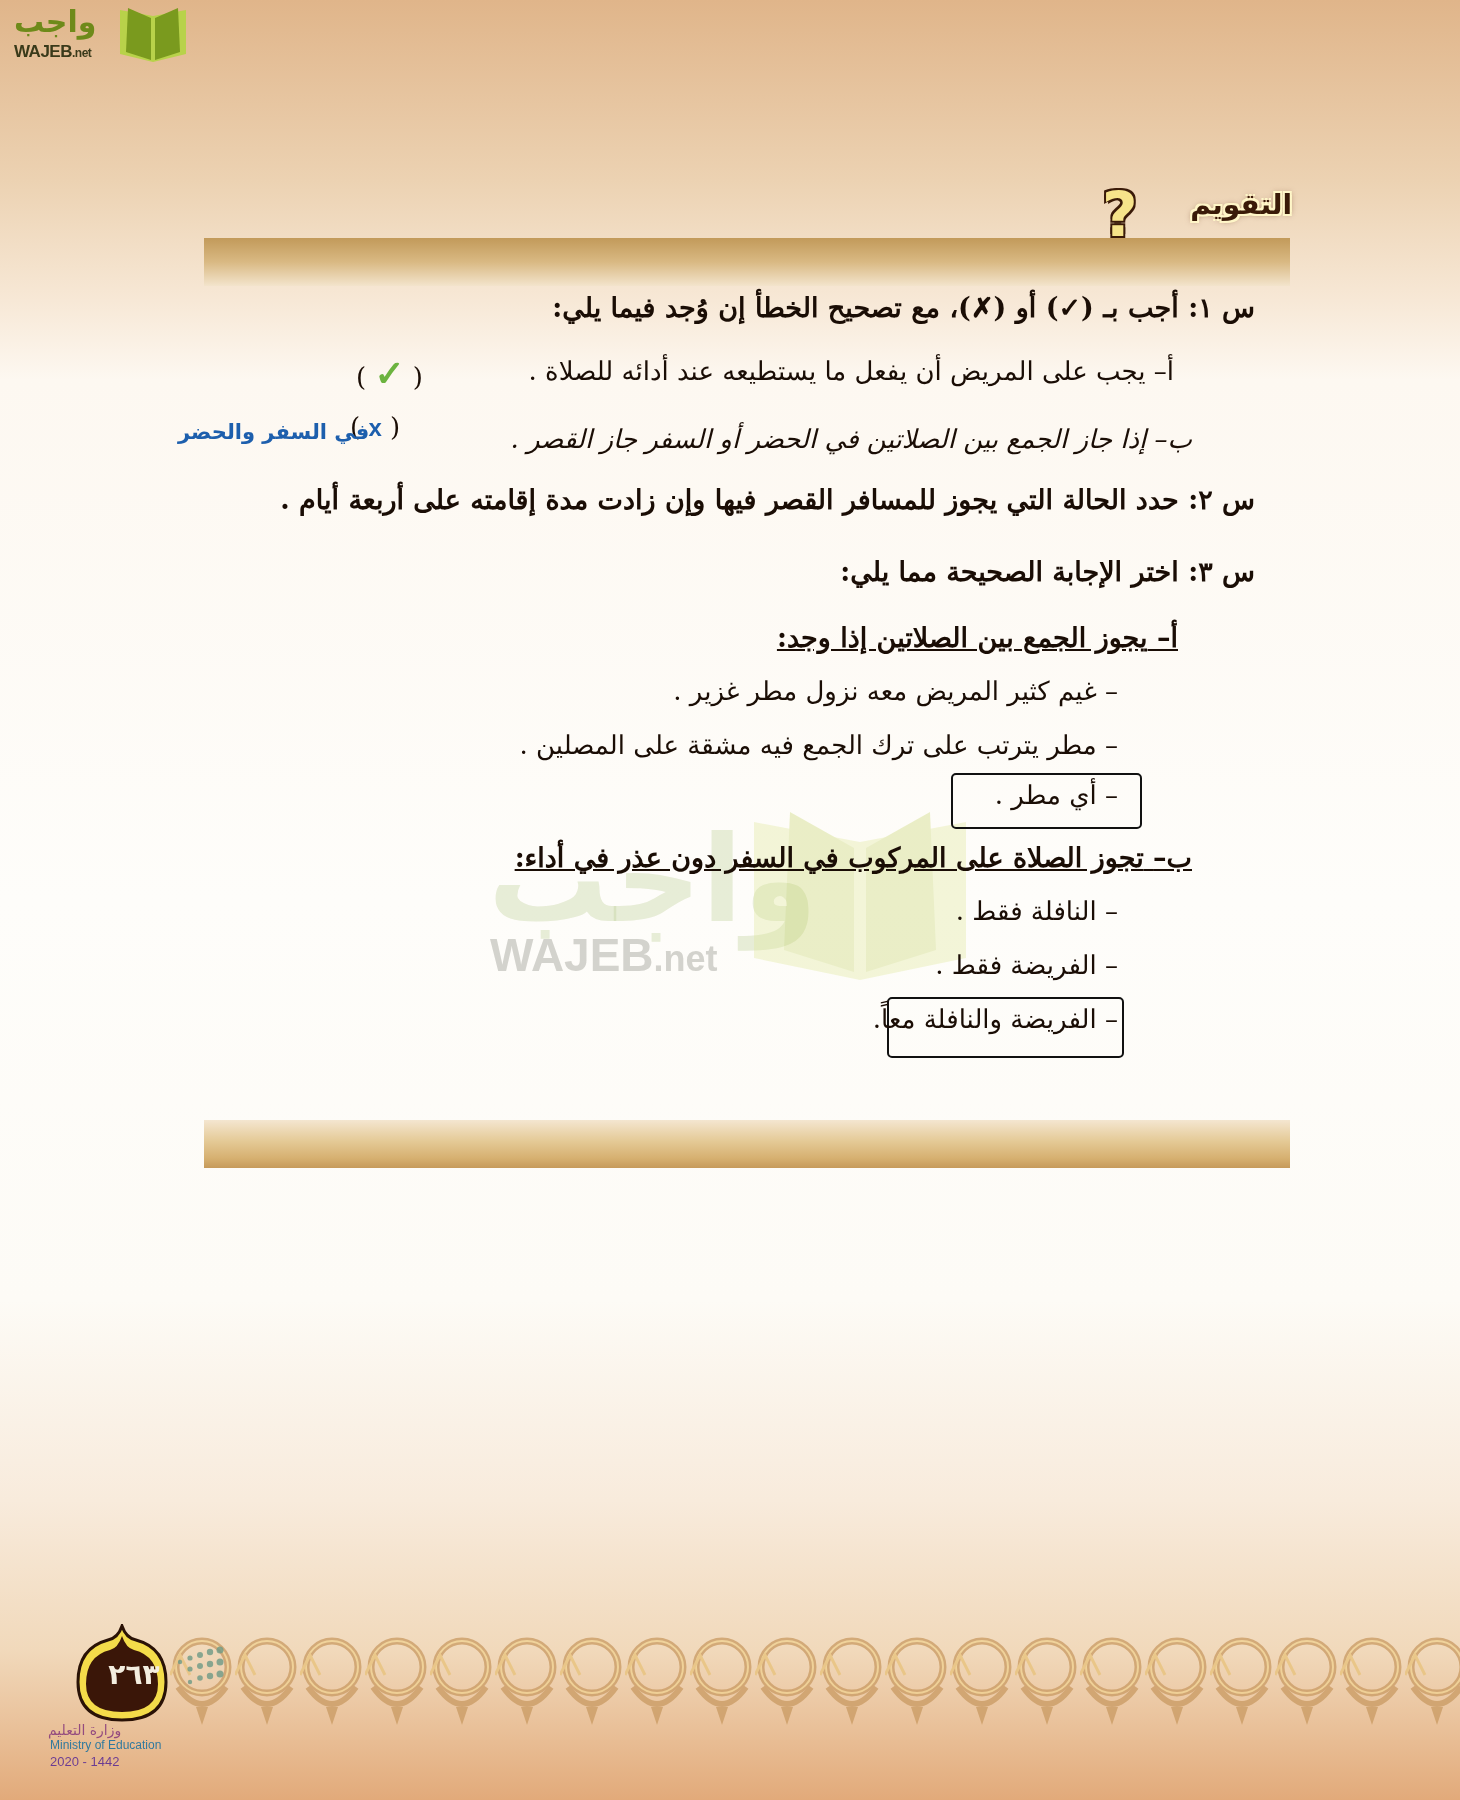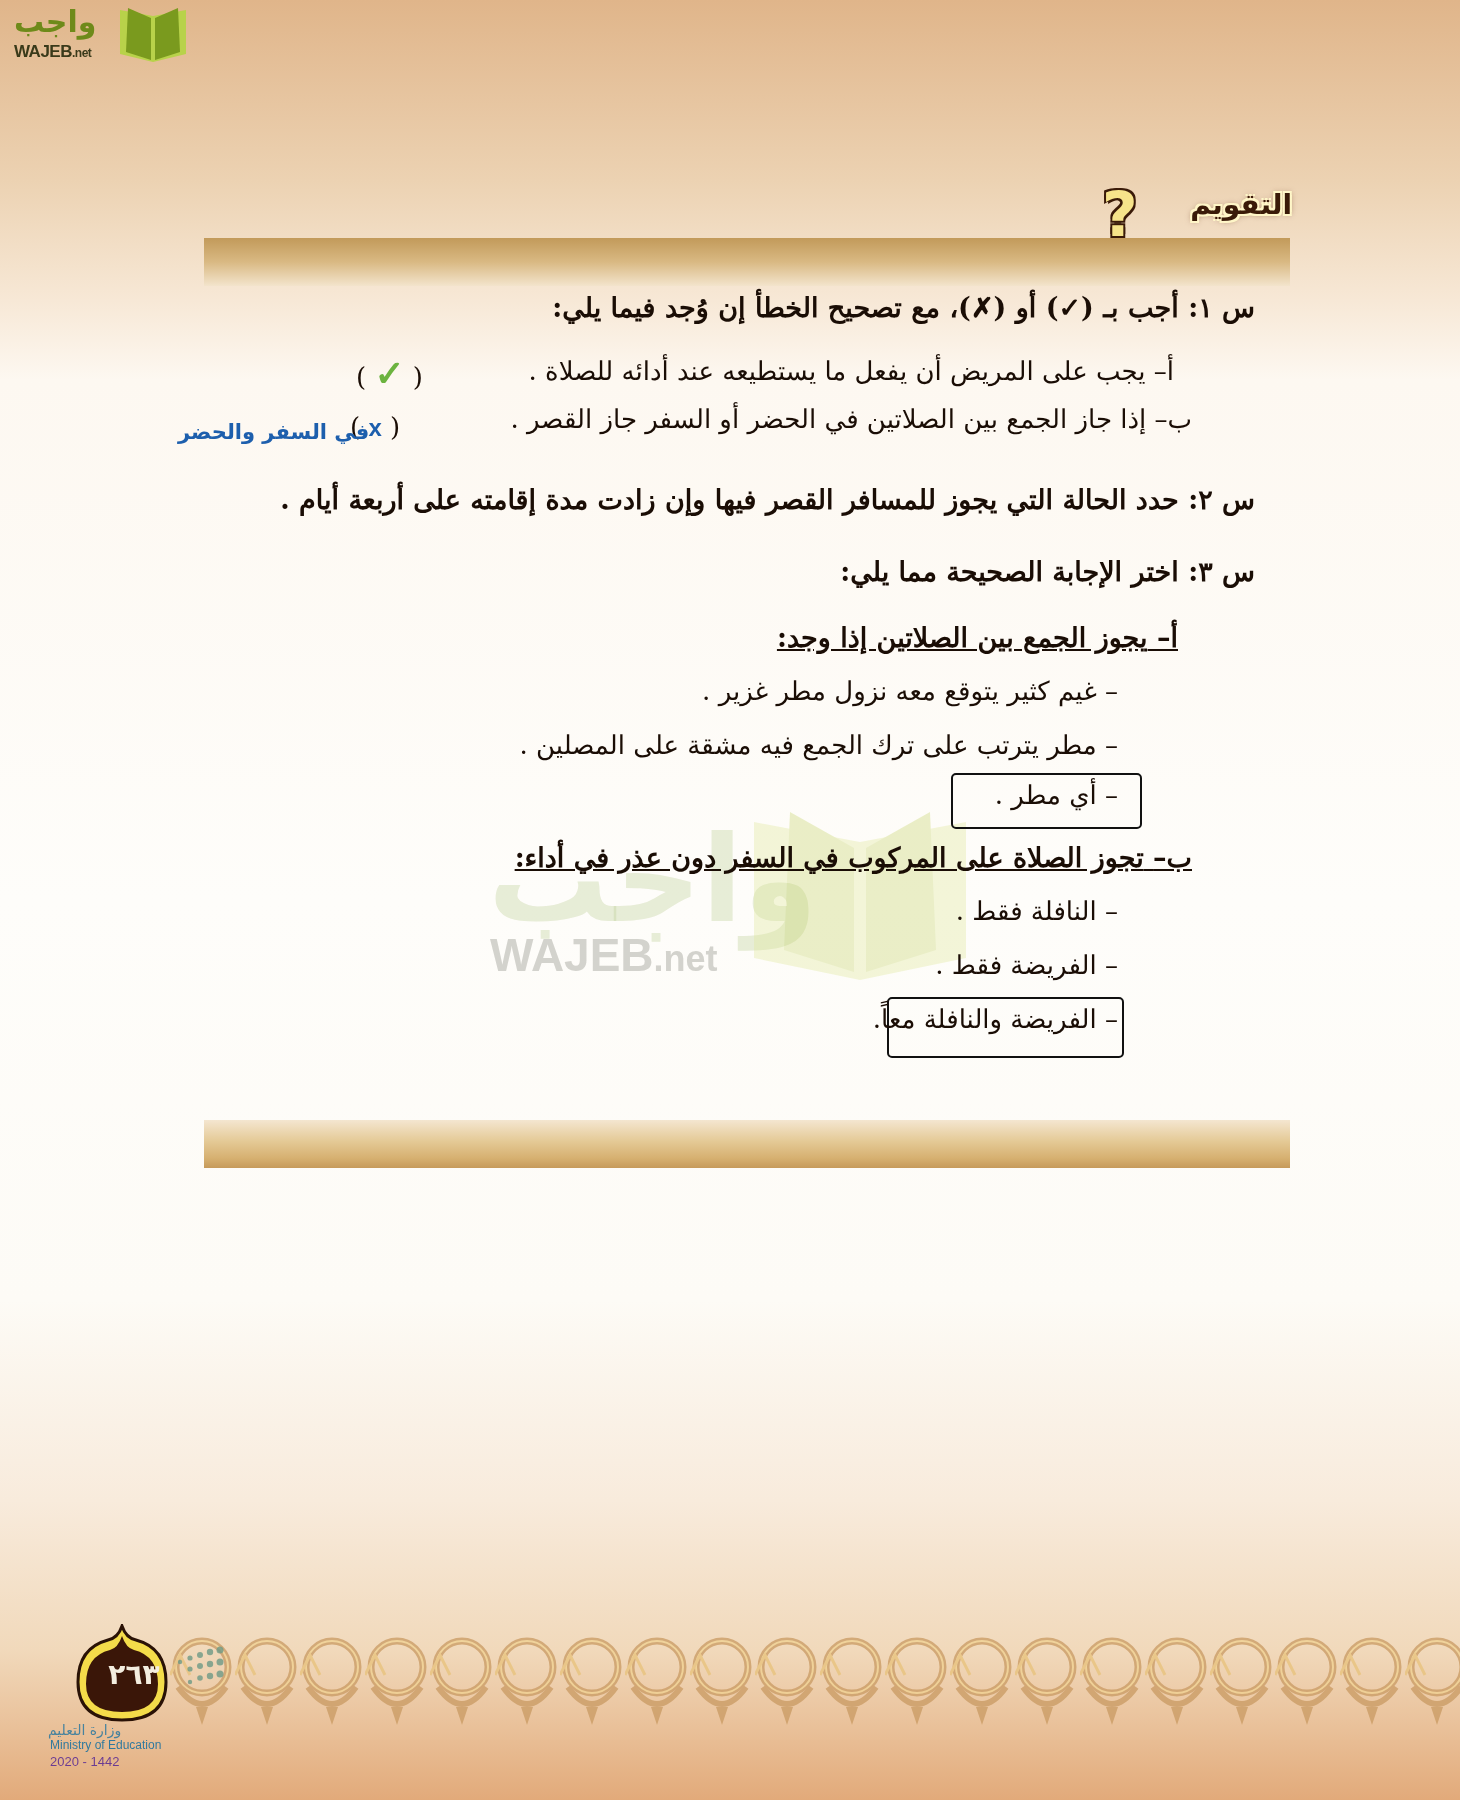--- a/index.html
+++ b/index.html
@@ -62,21 +62,21 @@
     .wm-en { left: 490px; top: 928px; font-family: "Liberation Sans", sans-serif; font-weight: bold; font-size: 46px; color: rgba(160,160,150,0.45); }
     .wm-en small { font-size: 36px; }
     .wm-book { left: 750px; top: 812px; opacity: 0.35; }
 
     
     .page-badge { left: 74px; top: 1624px; width: 96px; height: 100px; }
     .page-num {
       position: absolute; left: 12px; top: 34px; width: 96px; text-align: center;
       font-family: "DejaVu Sans", sans-serif; font-weight: bold; font-size: 28px; color: #f4eee0;
     }
-    .moe-ar { left: 48px; top: 1722px; font-family: "DejaVu Sans", sans-serif; font-size: 14px; color: #0369a1; direction: rtl; opacity: 0.7; }
+    .moe-ar { left: 48px; top: 1722px; font-family: "DejaVu Sans", sans-serif; font-size: 14px; color: #701a75; direction: rtl; opacity: 0.7; }
     .moe-en { left: 50px; top: 1738px; font-family: "Liberation Sans", sans-serif; font-size: 12px; color: #0369a1; opacity: 0.8; }
     .moe-year { left: 50px; top: 1754px; font-family: "Liberation Sans", sans-serif; font-size: 13px; color: #4c1d95; opacity: 0.8; }
     .dots { left: 168px; top: 1644px; }
 
     .ornament { left: 170px; top: 1625px; width: 1290px; height: 110px; opacity: 0.75; }
   </style>
 </head>
 <body>
 
 <div class="abs logo">
@@ -111,21 +111,21 @@
 <div class="abs line item" style="right:286px; top:356px;">
   <span>أ–</span>
   <span>يجب على المريض أن يفعل ما يستطيعه عند أدائه للصلاة .</span>
 </div>
 <div class="abs ans-mark" style="left:356px; top:352px;">
   <span>(</span>
   <span class="check">✓</span>
   <span>)</span>
 </div>
 
-<div class="abs line item" style="right:268px; top:404px;">
+<div class="abs line item" style="right:268px; top:424px;font-style:italic;">
   <span>ب–</span>
   <span>إذا جاز الجمع بين الصلاتين في الحضر أو السفر جاز القصر .</span>
 </div>
 <div class="abs ans-mark" style="left:350px; top:412px;">
   <span>(</span>
   <span class="xmark">x</span>
   <span>)</span>
 </div>
 <div class="abs correction" style="left:178px; top:420px;">في السفر والحضر</div>
 
@@ -136,21 +136,21 @@
 
 <div class="abs line q-head" style="right:205px; top:556px;">
   <span>س ٣:</span>
   <span>اختر الإجابة الصحيحة مما يلي:</span>
 </div>
 
 <div class="abs line bold-item" style="right:282px; top:622px;">
   <span>أ–</span>
   <span>يجوز الجمع بين الصلاتين إذا وجد:</span>
 </div>
-<div class="abs line item" style="right:342px; top:676px;">– غيم كثير يتوقع معه نزول مطر غزير .</div>
+<div class="abs line item" style="right:342px; top:676px;">– غيم كثير المريض معه نزول مطر غزير .</div>
 <div class="abs line item" style="right:342px; top:730px;">– مطر يترتب على ترك الجمع فيه مشقة على المصلين .</div>
 <div class="abs answer-box" style="left:951px; top:773px; width:187px; height:52px;"></div>
 <div class="abs line item" style="right:342px; top:780px;">– أي مطر .</div>
 
 <div class="abs line bold-item" style="right:268px; top:842px;">
   <span>ب–</span>
   <span>تجوز الصلاة على المركوب في السفر دون عذر في أداء:</span>
 </div>
 <div class="abs line item" style="right:342px; top:896px;">– النافلة فقط .</div>
 <div class="abs line item" style="right:342px; top:950px;">– الفريضة فقط .</div>

